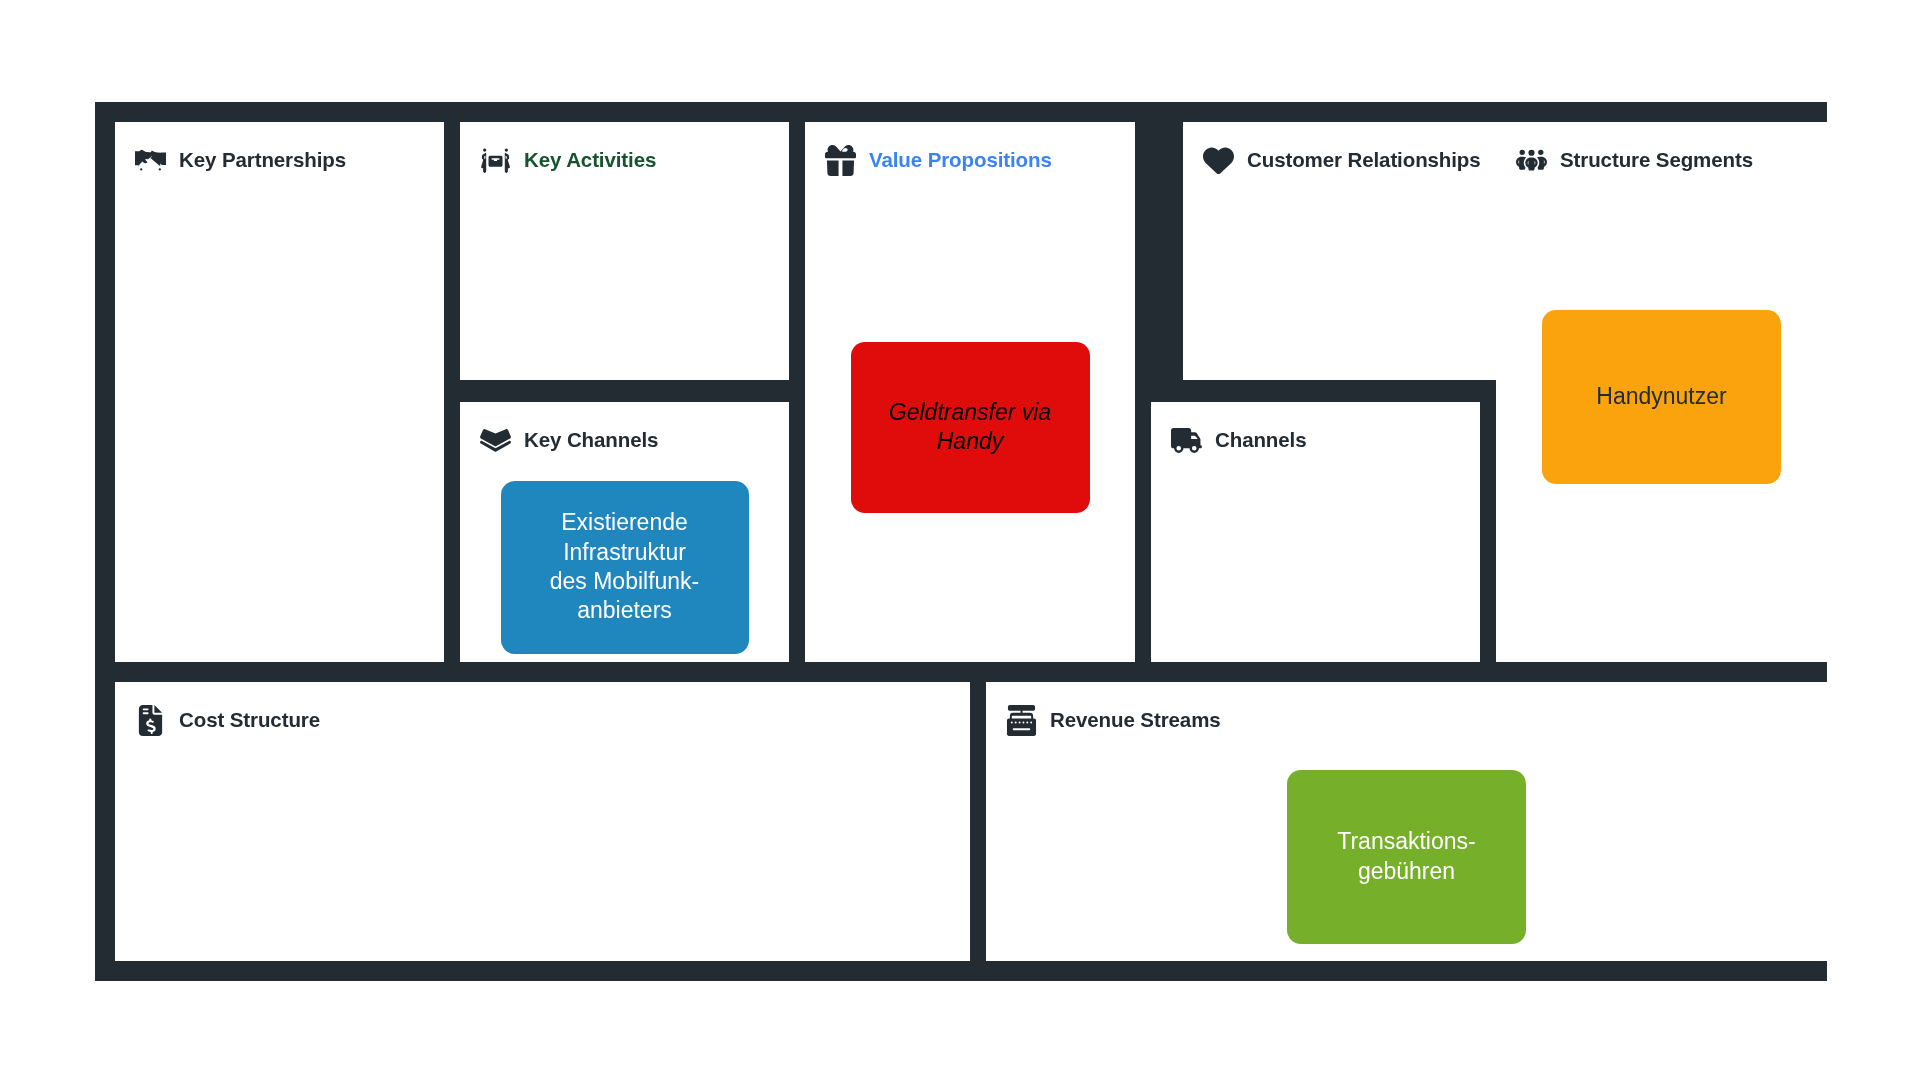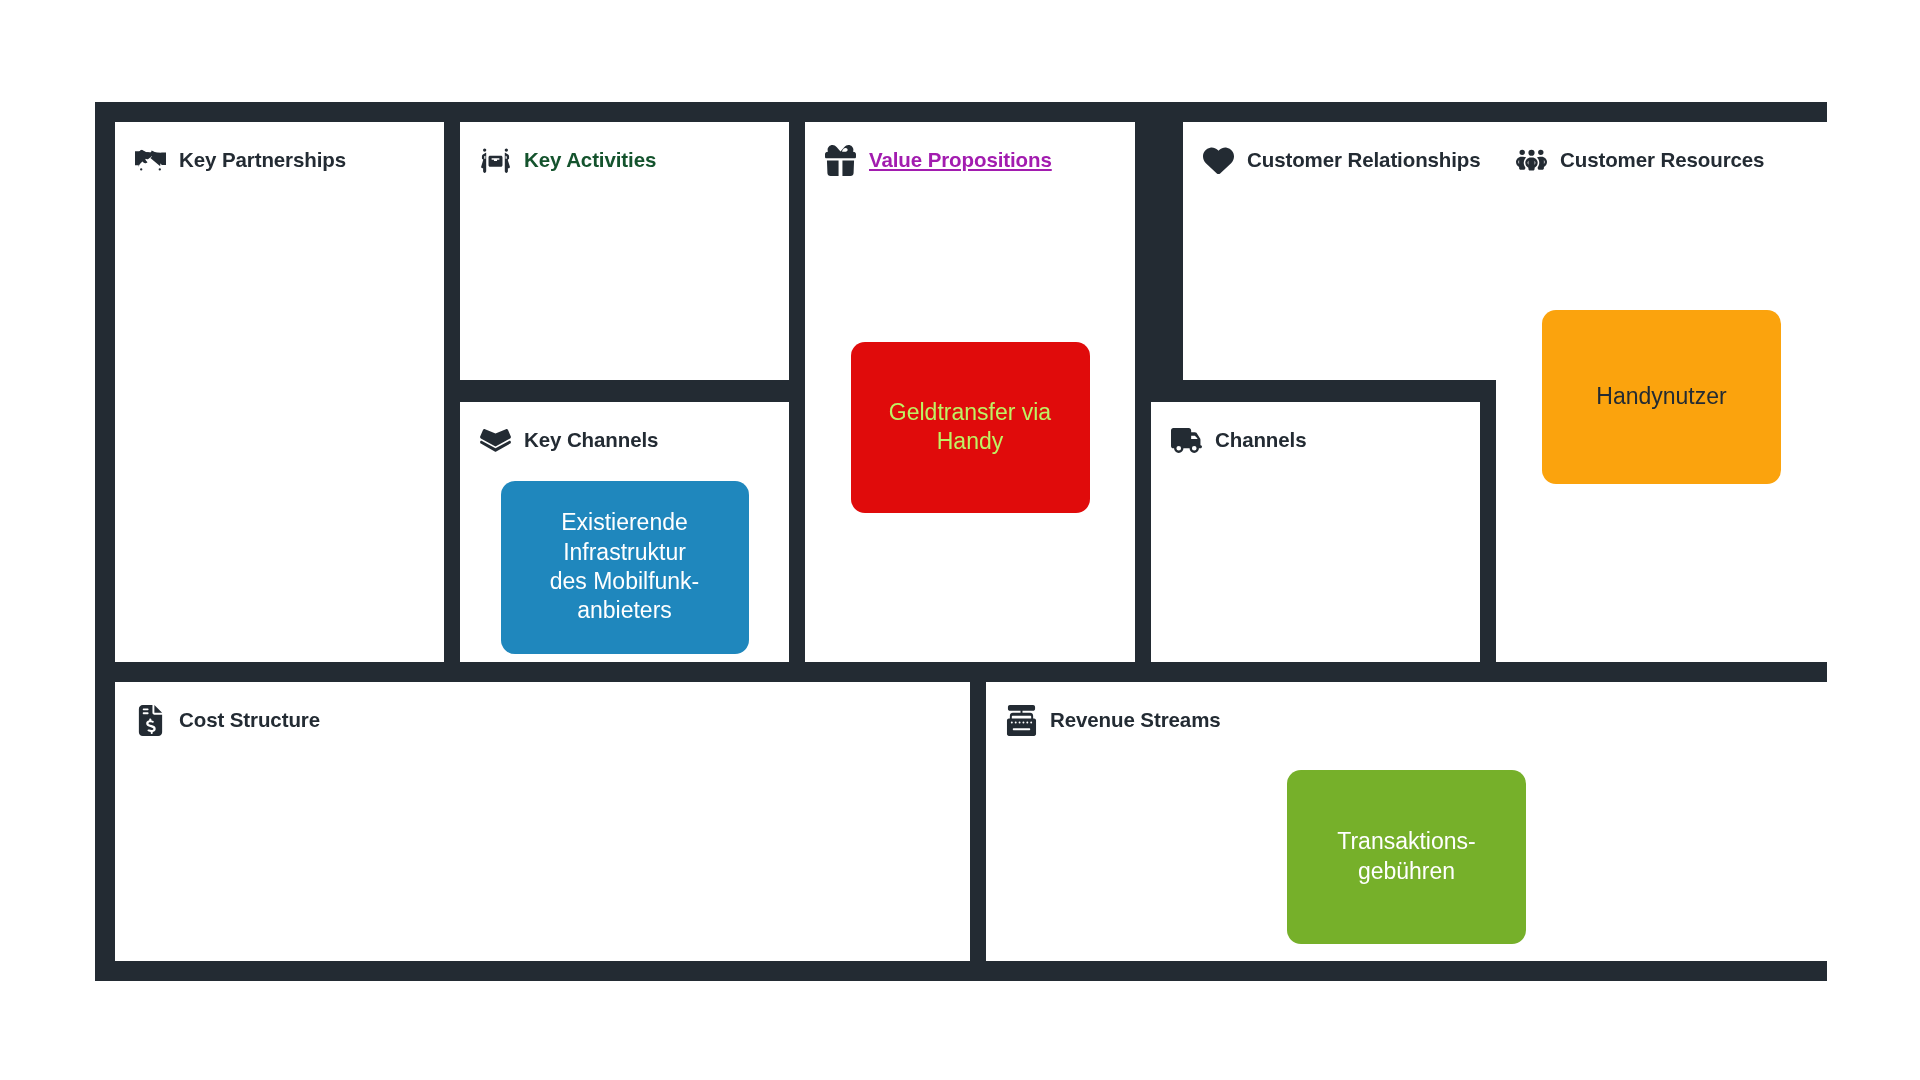--- a/index.html
+++ b/index.html
@@ -153,24 +153,24 @@
       </div>
     </div>
 
     <div class="cell" style="left: 710px; top: 20px; width: 330px; height: 540px; background: rgb(255, 255, 255);">
       <div class="cell-head">
         <span class="ic">
           <svg viewBox="0 0 512 512" aria-hidden="true">
               <path d="M190.5 68.8L225.3 112 224 112l-48 0c-17.7 0-32-14.3-32-32s14.3-32 32-32l2.5 0c12.5 0 24.4 5.9 31.9 15.8zM288 80c0 11.4-2.4 22.2-6.7 32l60.7 0c17.7 0 32-14.3 32-32s-14.3-32-32-32l-2.5 0c-12.5 0-24.4 5.9-31.9 15.8L273.9 106 288 80zm32.5-48C338.4 12.9 361.3 0 386.5 0l2.5 0c44.2 0 80 35.8 80 80c0 11.3-2.3 22.1-6.6 32l6.6 0c23.6 0 42.7 19.1 42.7 42.7l0 42.6c0 11.8-9.6 21.4-21.4 21.4L21.4 218.7C9.6 218.7 0 209.1 0 197.3l0-42.6C0 131.1 19.1 112 42.7 112l6.6 0c-4.3-9.9-6.6-20.7-6.6-32C42.7 35.8 78.5 0 122.7 0l2.5 0c25.2 0 48.1 12.9 65.9 32L256 106.6 320.5 32zM32 256l192 0 0 256-133.3 0C62.4 512 40 489.6 40 461.3L32 256zm256 0l192 0-8 205.3c0 28.3-22.4 50.7-50.7 50.7L288 512l0-256z"></path>
             </svg>
         </span>
-        <span class="cell-title" style="color: #a21caf; text-decoration: underline;">Value Propositions</span>
+        <span class="cell-title" style="color: #3b82f6;">Value Propositions</span>
       </div>
       <div class="notes">
-        <div class="note note-vp" style="background: rgb(224, 11, 11); color: #bef264;">Geldtransfer via
+        <div class="note note-vp" style="background: rgb(224, 11, 11); color: #000000; font-style: italic;">Geldtransfer via
 Handy</div>
       </div>
     </div>
 
     <div class="cell" style="left: 1088px; top: 20px; width: 329px; height: 258px; background: rgb(255, 255, 255);">
       <div class="cell-head">
         <span class="ic">
           <svg viewBox="0 0 512 512" aria-hidden="true">
               <path d="M47.6 300.4L228.3 469.1c7.5 7 17.4 10.9 27.7 10.9s20.2-3.9 27.7-10.9L464.4 300.4c30.4-28.3 47.6-68 47.6-109.5l0-5.8c0-69.9-50.5-129.5-119.4-141C347 36.5 300.6 51.4 268 84L256 96 244 84c-32.6-32.6-79-47.5-124.6-39.9C50.5 55.6 0 115.2 0 185.1l0 5.8c0 41.5 17.2 81.2 47.6 109.5z"></path>
             </svg>
@@ -191,21 +191,21 @@
       </div>
     </div>
 
     <div class="cell" style="left: 1401px; top: 20px; width: 331px; height: 540px; background: rgb(255, 255, 255);">
       <div class="cell-head">
         <span class="ic">
           <svg viewBox="0 0 640 512" aria-hidden="true">
               <path d="M72 88a56 56 0 1 1 112 0A56 56 0 1 1 72 88zM64 245.7C54 256.9 48 271.8 48 288s6 31.1 16 42.3l0-84.7zm144.4-49.3C178.7 222.7 160 261.2 160 304c0 34.3 12 65.8 32 90.5l0 21.5c0 17.7-14.3 32-32 32l-64 0c-17.7 0-32-14.3-32-32l0-26.1C26.2 371.8 0 332.9 0 288c0-61.9 50.1-112 112-112l32 0c24 0 46.2 7.5 64.4 20.3zM448 416l0-21.5c20-24.7 32-56.2 32-90.5c0-42.8-18.7-81.3-48.4-107.7C449.8 183.5 472 176 496 176l32 0c61.9 0 112 50.1 112 112c0 44.9-26.2 83.8-64 101.9l0 26.1c0 17.7-14.3 32-32 32l-64 0c-17.7 0-32-14.3-32-32zm8-328a56 56 0 1 1 112 0A56 56 0 1 1 456 88zM576 245.7l0 84.7c10-11.3 16-26.1 16-42.3s-6-31.1-16-42.3zM320 32a64 64 0 1 1 0 128 64 64 0 1 1 0-128zM240 304c0 16.2 6 31 16 42.3l0-84.7c-10 11.3-16 26.1-16 42.3zm144-42.3l0 84.7c10-11.3 16-26.1 16-42.3s-6-31.1-16-42.3zM448 304c0 44.9-26.2 83.8-64 101.9l0 26.1c0 17.7-14.3 32-32 32l-64 0c-17.7 0-32-14.3-32-32l0-26.1c-37.8-18.1-64-57-64-101.9c0-61.9 50.1-112 112-112l32 0c61.9 0 112 50.1 112 112z"></path>
             </svg>
         </span>
-        <span class="cell-title" style="color: rgb(35, 43, 51);">Customer Resources</span>
+        <span class="cell-title" style="color: rgb(35, 43, 51);">Structure Segments</span>
       </div>
       <div class="notes top-align" style="padding-top:118px;">
         <div class="note note-cs" style="background: rgb(251, 163, 13); color: rgb(35, 43, 51);">Handynutzer</div>
       </div>
     </div>
 
   </div>
 
   <div class="row" id="row-bottom">
 

